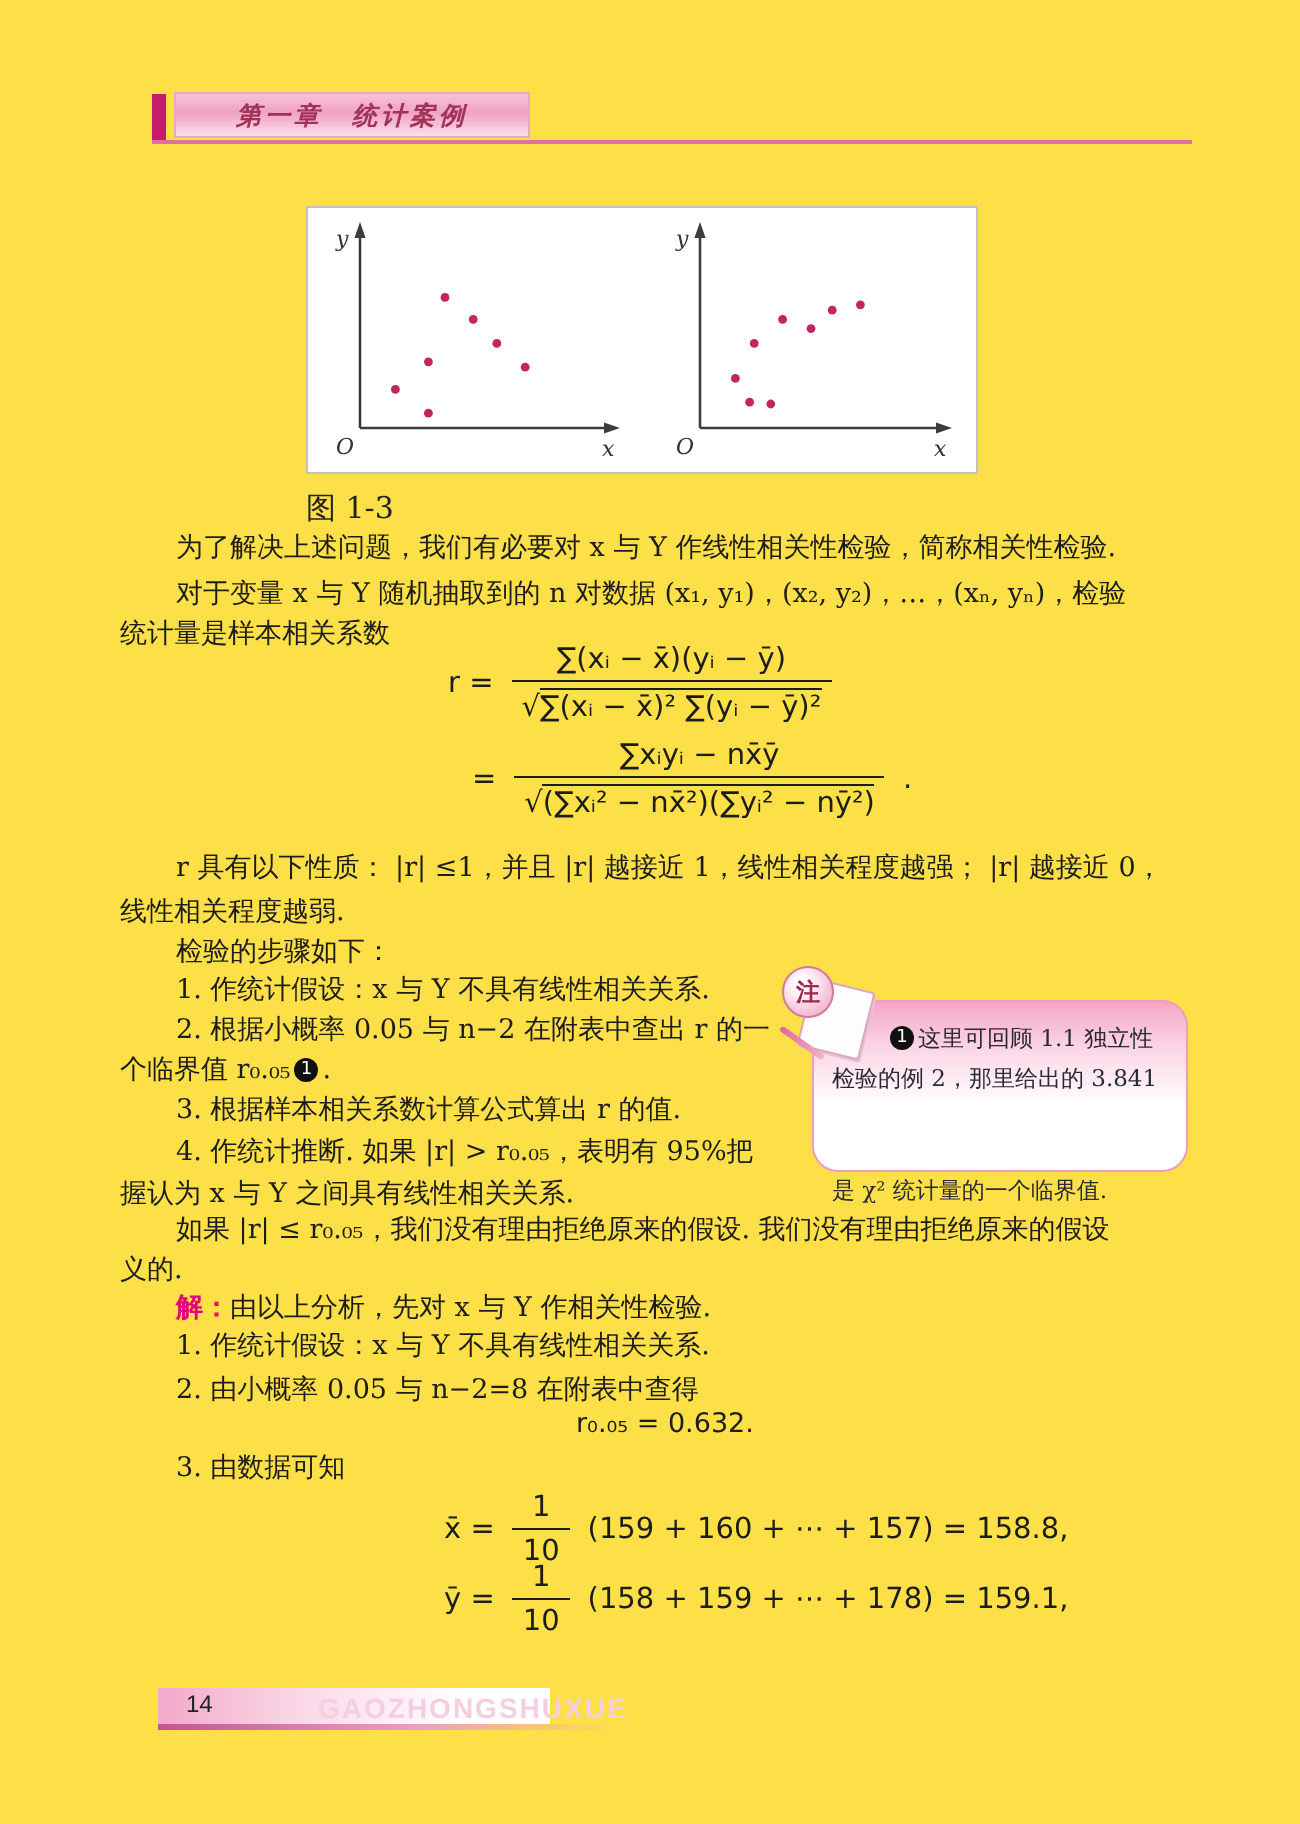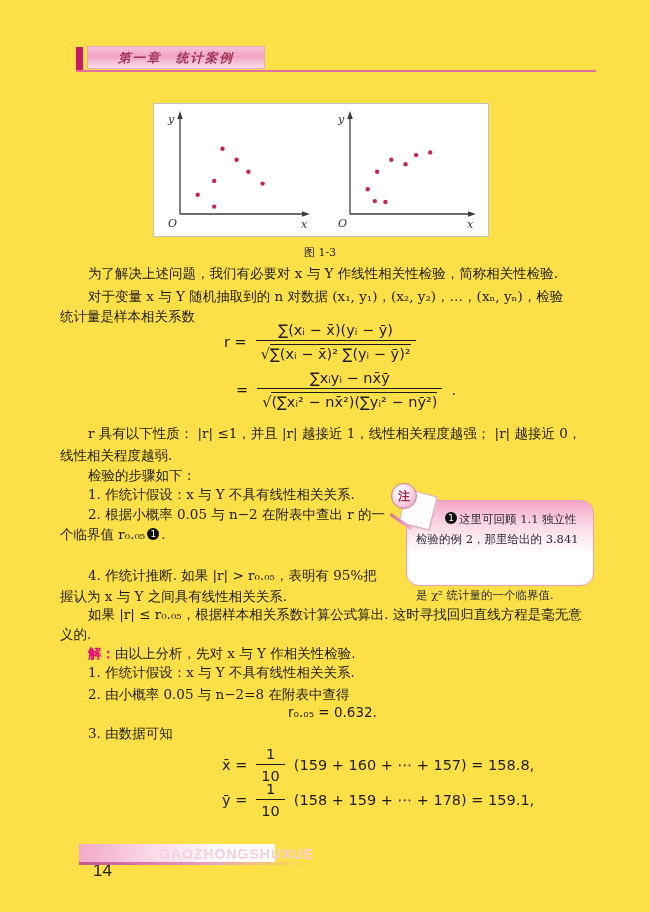--- a/index.html
+++ b/index.html
@@ -13,21 +13,21 @@
     position:absolute; left:87px; top:46px; width:178px; height:23px;
     background:linear-gradient(180deg,#f7c2d8 0%,#f0a2c4 45%,#fbdeeb 100%);
     border:1px solid #e9a9c6; box-sizing:border-box;
     font-size:12.5px; font-weight:bold; font-style:italic; color:#a13358;
     letter-spacing:2px; text-align:center; line-height:21px;
   }
   .header-line { position:absolute; left:76px; top:70px; width:520px; height:2px; background:#e0709f; }
 
   
   .figure-box { position:absolute; left:153px; top:103px; width:334px; height:132px; border:1px solid #c2c2c2; background:#fff; }
-  .figure-caption { position:absolute; left:153px; top:245px; width:334px; text-align:center; font-size:11px; color:#222; }
+  .figure-caption { position:absolute; left:153px; top:245px; width:334px; text-align:left; font-size:15px; color:#222; }
   .axis-label { font-size:11px; font-style:italic; fill:#333; font-family:"DejaVu Serif",serif; }
 
   
   .line { position:absolute; font-size:13.5px; white-space:nowrap; }
   .sol-label { color:#e5007d; font-weight:bold; }
   .badge {
     display:inline-block; width:12px; height:12px; border-radius:50%;
     background:#101010; color:#fff; font-size:9px; line-height:12px; text-align:center;
     font-family:"DejaVu Sans",sans-serif; vertical-align:2px; margin:0 2px;
   }
@@ -63,21 +63,21 @@
     background:radial-gradient(circle at 38% 34%, #ffffff 15%, #f2a9c9 85%);
     border:1px solid #cf7ba0; color:#a3274f; font-weight:bold; font-size:12px;
     text-align:center; line-height:24px;
   }
 
   
   .footer-box {
     position:absolute; left:79px; top:844px; width:196px; height:18px;
     background:linear-gradient(to right,#f2a9c9 0%,#fbdcea 40%,#ffffff 78%);
   }
-  .footer-number { position:absolute; left:14px; top:17px; font-size:17px; color:#222; font-family:"Liberation Sans",sans-serif; }
+  .footer-number { position:absolute; left:14px; top:1px; font-size:12px; color:#222; font-family:"Liberation Sans",sans-serif; }
   .footer-watermark {
     position:absolute; left:80px; top:2px; font-size:14px; font-weight:bold;
     color:#f3cfe1; letter-spacing:1px; white-space:nowrap; font-family:"Liberation Sans",sans-serif;
   }
   .footer-line {
     position:absolute; left:79px; top:862px; width:230px; height:3px;
     background:linear-gradient(to right,#c4558d 0%,#e99ec4 55%,rgba(255,255,255,0) 100%);
   }
 </style>
 </head>
@@ -145,23 +145,24 @@
     </span>
     <span>.</span>
   </div>
 
   <div class="line" style="left:88px; top:425px;">r 具有以下性质： |r| ≤1，并且 |r| 越接近 1，线性相关程度越强； |r| 越接近 0，</div>
   <div class="line" style="left:60px; top:447px;">线性相关程度越弱.</div>
   <div class="line" style="left:88px; top:467px;">检验的步骤如下：</div>
   <div class="line" style="left:88px; top:486px;">1. 作统计假设：x 与 Y 不具有线性相关关系.</div>
   <div class="line" style="left:88px; top:506px;">2. 根据小概率 0.05 与 n−2 在附表中查出 r 的一</div>
   <div class="line" style="left:60px; top:526px;"><span>个临界值 r₀.₀₅</span><span class="badge">1</span><span>.</span></div>
+  <div class="line" style="left:88px; top:546px;">3. 根据样本相关系数计算公式算出 r 的值.</div>
   <div class="line" style="left:88px; top:567px;">4. 作统计推断. 如果 |r| &gt; r₀.₀₅，表明有 95%把</div>
   <div class="line" style="left:60px; top:588px;">握认为 x 与 Y 之间具有线性相关关系.</div>
-  <div class="line" style="left:88px; top:606px;">如果 |r| ≤ r₀.₀₅，根据样本相关系数计算公式算出. 这时寻找回归直线方程是毫无意</div>
+  <div class="line" style="left:88px; top:606px;">如果 |r| ≤ r₀.₀₅，我们没有理由拒绝原来的假设. 我们没有理由拒绝原来的假设</div>
   <div class="line" style="left:60px; top:626px;">义的.</div>
   <div class="line" style="left:88px; top:645px;"><span class="sol-label">解：</span><span>由以上分析，先对 x 与 Y 作相关性检验.</span></div>
   <div class="line" style="left:88px; top:664px;">1. 作统计假设：x 与 Y 不具有线性相关关系.</div>
   <div class="line" style="left:88px; top:686px;">2. 由小概率 0.05 与 n−2=8 在附表中查得</div>
   <div class="line" style="left:288px; top:704px; font-family:'DejaVu Sans',sans-serif;">r₀.₀₅ = 0.632.</div>
   <div class="line" style="left:88px; top:725px;">3. 由数据可知</div>
 
   <div class="eq-row" style="left:222px; top:746px;">
     <span>x̄ =</span>
     <span class="frac">

